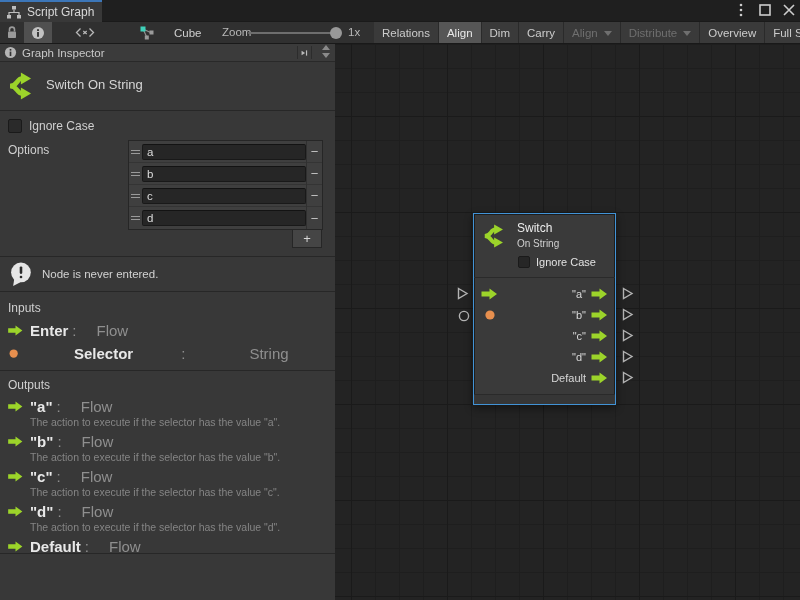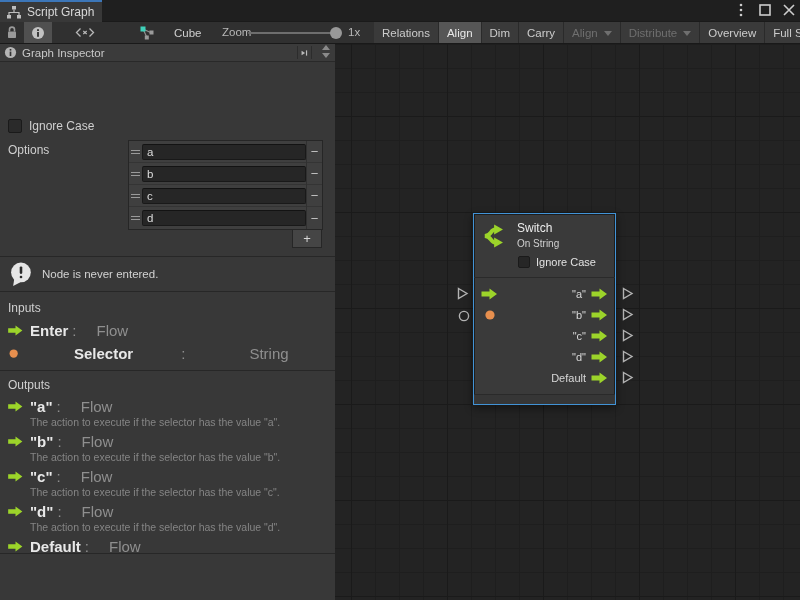--- a/index.html
+++ b/index.html
@@ -252,20 +252,29 @@
           <polygon points="1,1 7,5 1,9" fill="#bbbbbb"></polygon>
             <rect x="8.5" y="0.5" width="2" height="9" fill="#bbbbbb"></rect>
         </svg>
       </span>
       <span class="spinner">
         <span class="tri-up"></span>
         <span class="tri-down"></span>
       </span>
     </div>
 
+    <div class="unit-title-block">
+      <svg class="uicon" width="30" height="30" viewBox="0 0 28 28">
+        <path d="M2 14 C 9 14, 8 7, 13 7" fill="none" stroke="#9CD42A" stroke-width="4.4"></path>
+        <polygon class="g" points="12,1.5 21.5,7 12,12.5"></polygon>
+        <path d="M2 14 C 9 14, 8 21, 13 21" fill="none" stroke="#9CD42A" stroke-width="4.4"></path>
+        <polygon class="g" points="12,15.5 21.5,21 12,26.5"></polygon>
+      </svg>
+      <span class="unit-title">Switch On String</span>
+    </div>
 
     <div class="ignore-row">
       <span class="checkbox"></span>
       <span>Ignore Case</span>
     </div>
     <span class="options-label">Options</span>
 
     <div class="opt-list">
       <div class="opt-row">
         <span class="drag-handle">

